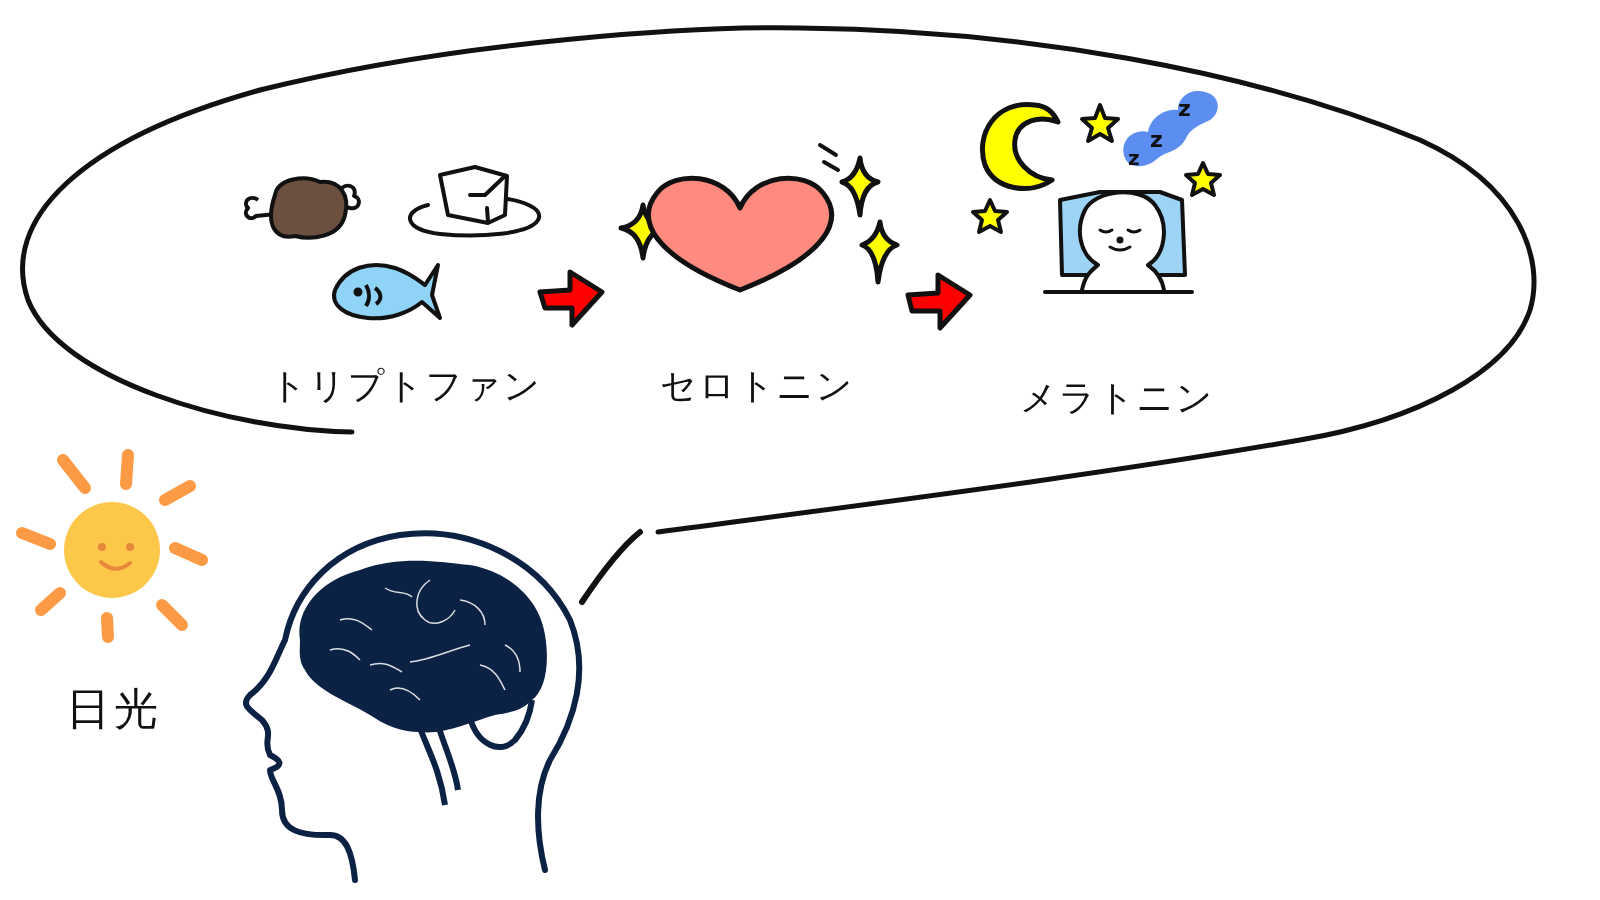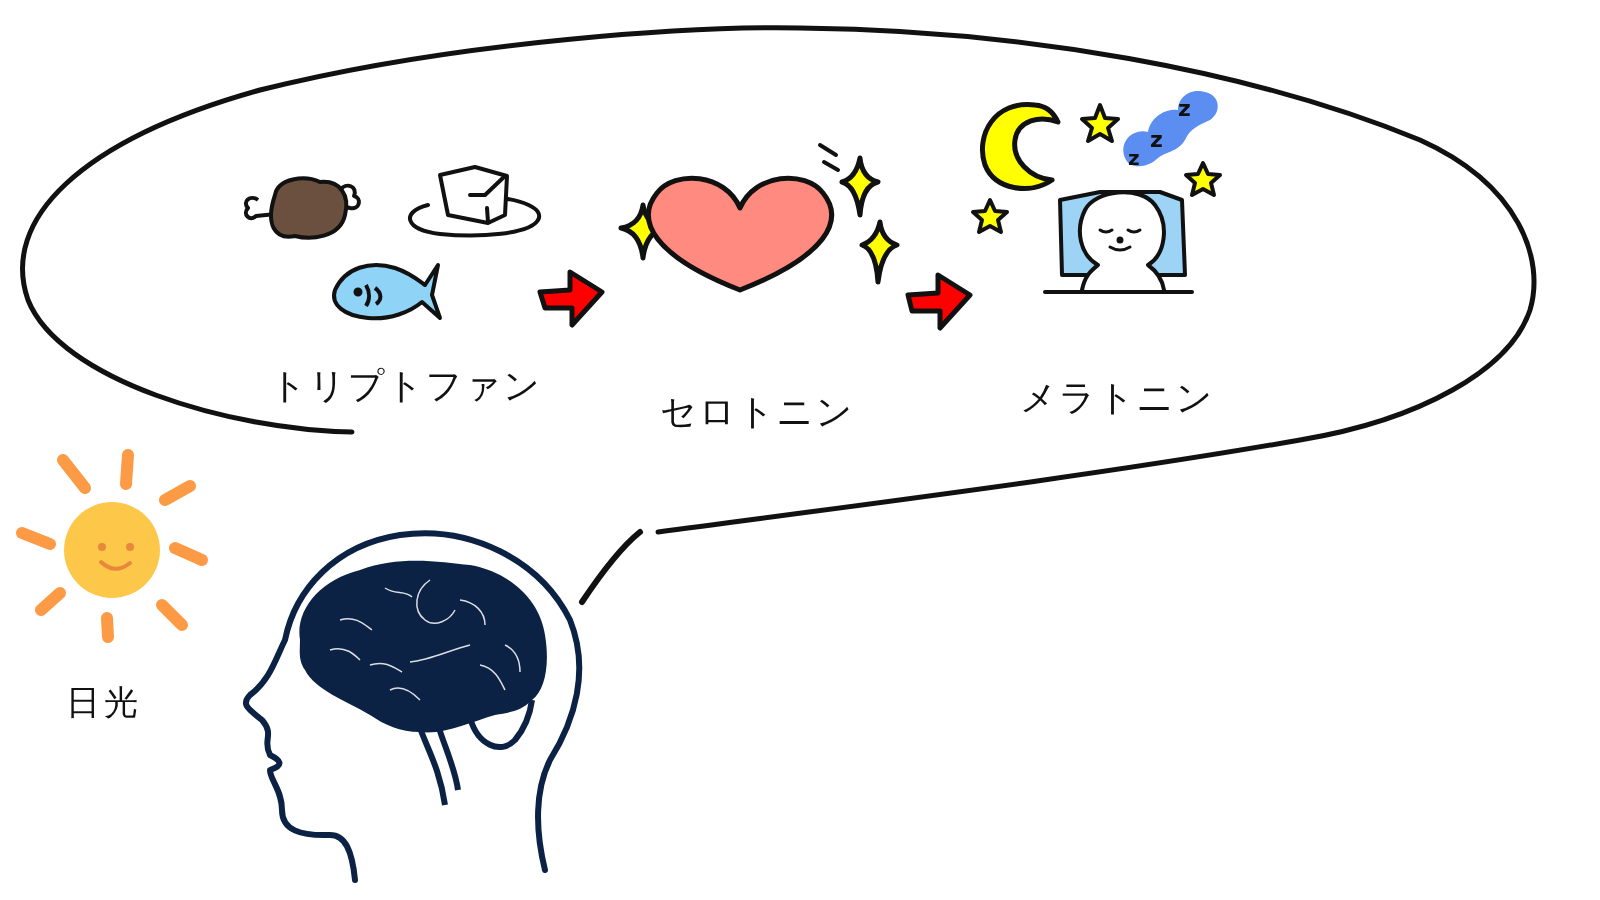--- a/index.html
+++ b/index.html
@@ -2,23 +2,23 @@
 <html><head>
   <meta charset="utf-8">
   <style>
     html, body { margin: 0; padding: 0; background: #ffffff; }
     body { width: 1600px; height: 900px; overflow: hidden; position: relative;
            font-family: "DejaVu Sans", "Liberation Sans", sans-serif; }
     #stage { position: absolute; left: 0; top: 0; width: 1600px; height: 900px; }
     .label { position: absolute; font-weight: normal; color: #111; font-size: 36px;
              letter-spacing: 2px; white-space: nowrap; font-family: "DejaVu Sans", sans-serif; }
     #lbl-tryptophan { left: 270px; top: 362px; }
-    #lbl-serotonin  { left: 660px; top: 362px; margin-top: 26px; }
+    #lbl-serotonin  { left: 660px; top: 362px; }
     #lbl-melatonin  { left: 1020px; top: 362px; margin-top: 12px; }
-    #lbl-sunlight   { left: 66px;  top: 680px; font-size: 34px; letter-spacing: 4px; }
+    #lbl-sunlight   { left: 66px;  top: 680px; font-size: 44px; letter-spacing: 4px; }
     svg g { }
   </style>
 </head>
 <body>
 
 <div id="stage">
 <svg width="1600" height="900" viewBox="0 0 1600 900" xmlns="http://www.w3.org/2000/svg">
 
   <g fill="none" stroke="#111" stroke-width="5" stroke-linecap="round">
     <path d="M352,432 C230,430 60,380 28,300 C0,220 80,140 260,90 C460,40 700,26 800,28 C1020,30 1250,70 1420,140 C1520,185 1545,260 1530,310 C1510,370 1420,420 1300,440 C1100,475 860,505 658,532"></path>

